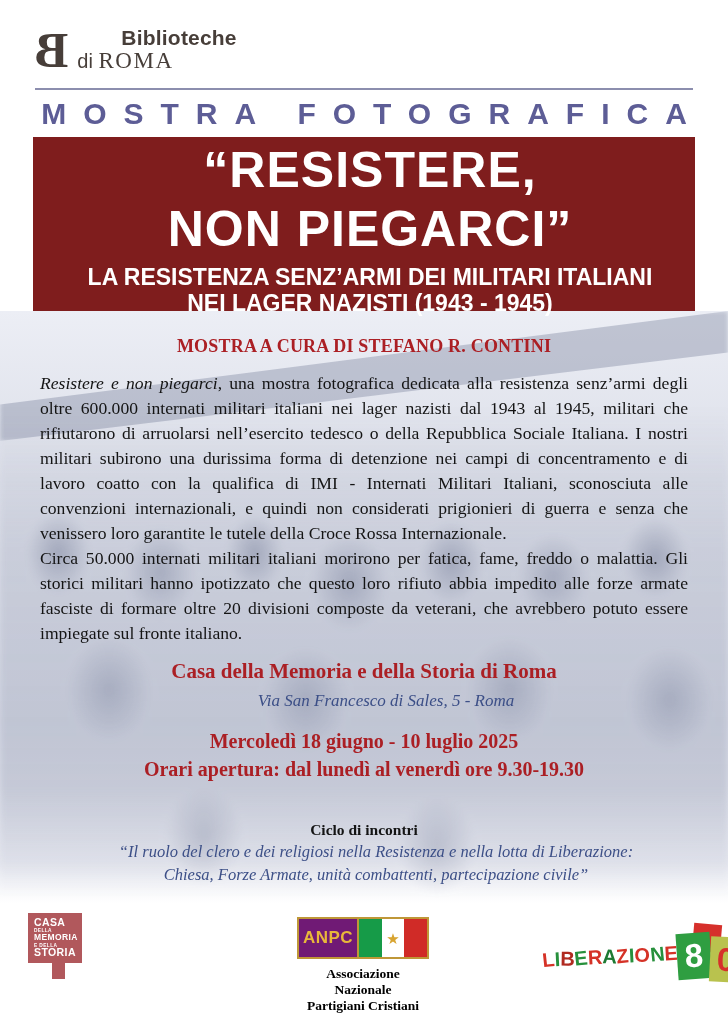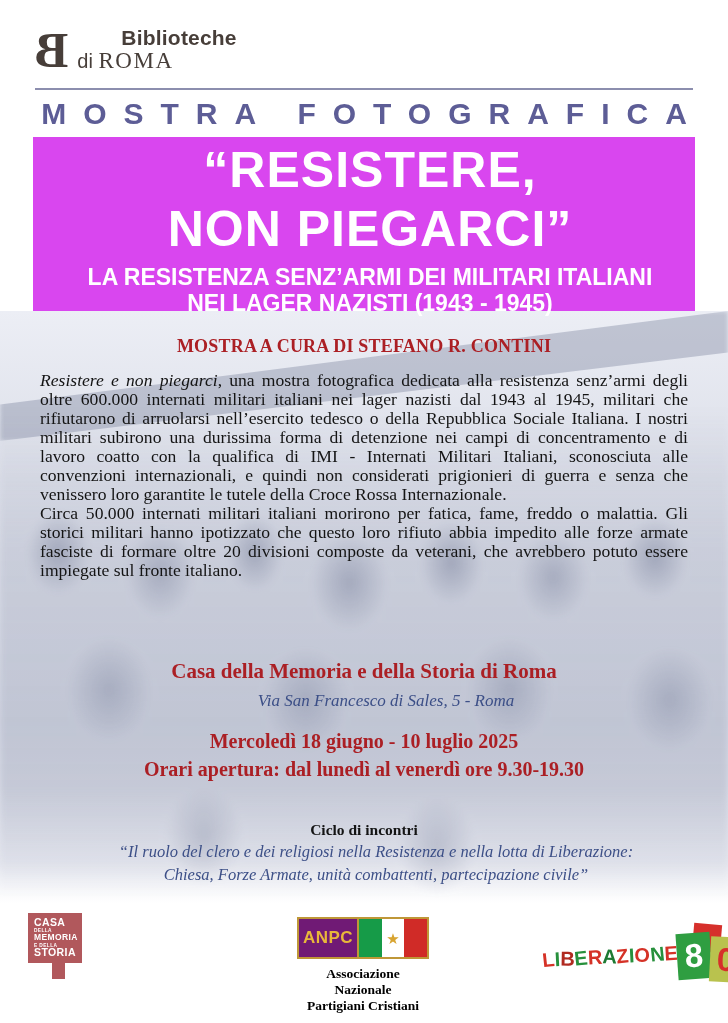--- a/index.html
+++ b/index.html
@@ -16,21 +16,21 @@
   .brand-line2{font-size:20px;}
   .brand-line2 .roma{font-family:"Liberation Serif", serif; font-size:23px; letter-spacing:1.5px;}
   .rule{position:absolute; left:35px; right:35px; top:88px; height:2px; background:#8c8eae;}
   
   .kicker{
     position:absolute; left:33px; right:33px; top:97px; text-align:center;
     font-size:30px; font-weight:bold; color:#5d5d96; letter-spacing:17px; margin-right:-17px; white-space:nowrap;
   }
   .banner{
     position:absolute; left:33px; right:33px; top:137px; height:174px;
-    background:#d946ef; color:#ffffff; text-align:center; z-index:2;padding-left:12px;
+    background:#7f1d1d; color:#ffffff; text-align:center; z-index:2;padding-left:12px;
   }
   .banner-title{font-size:50px; font-weight:bold; line-height:51px; letter-spacing:1px; margin-top:8px;}
   .banner-sub{font-size:23px; font-weight:bold; line-height:26px;}
   .banner-sub.first{margin-top:9px;}
   
   .photo{
     position:absolute; left:0; right:0; top:311px; height:592px; z-index:0;
     background:linear-gradient(to bottom,#eceef5 0%,#dcdfe9 28%,#d5d9e5 70%,#e6e8f0 93%,#ffffff 100%);
   }
   .photo .roof{
@@ -58,21 +58,21 @@
       linear-gradient(to bottom, transparent 0%, rgba(105,112,140,.14) 30%, rgba(105,112,140,.20) 78%, transparent 100%);
     filter:blur(3px);
   }
   
   .curator{
     position:absolute; left:0; right:0; top:336px; text-align:center; z-index:2;
     font-family:"Liberation Serif", serif; font-weight:bold; font-size:18px; color:#ab1f24; letter-spacing:.2px;
   }
   .bodytext{
     position:absolute; left:40px; right:40px; top:371px; z-index:2;
-    font-family:"Liberation Serif", serif; font-size:17.6px; line-height:19px;
+    font-family:"Liberation Serif", serif; font-size:17.6px; line-height:25px;
     text-align:justify; color:#141414;
   }
   .bodytext p{margin:0;}
   .lead-italic{font-style:italic;}
   .venue{position:absolute; left:0; right:0; top:659px; text-align:center; z-index:2;}
   .venue-name{font-family:"Liberation Serif", serif; font-weight:bold; font-size:21px; color:#ab1f24;}
   .venue-address{font-family:"Liberation Serif", serif; font-style:italic; font-size:17px; color:#3c4f87; margin-top:7px;padding-left:44px;}
   .dates{position:absolute; left:0; right:0; top:727px; text-align:center; z-index:2;
     font-family:"Liberation Serif", serif; font-weight:bold; font-size:20px; line-height:28px; color:#ab1f24;}
   .meetings{position:absolute; left:0; right:0; top:821px; text-align:center; z-index:2; font-family:"Liberation Serif", serif;}

